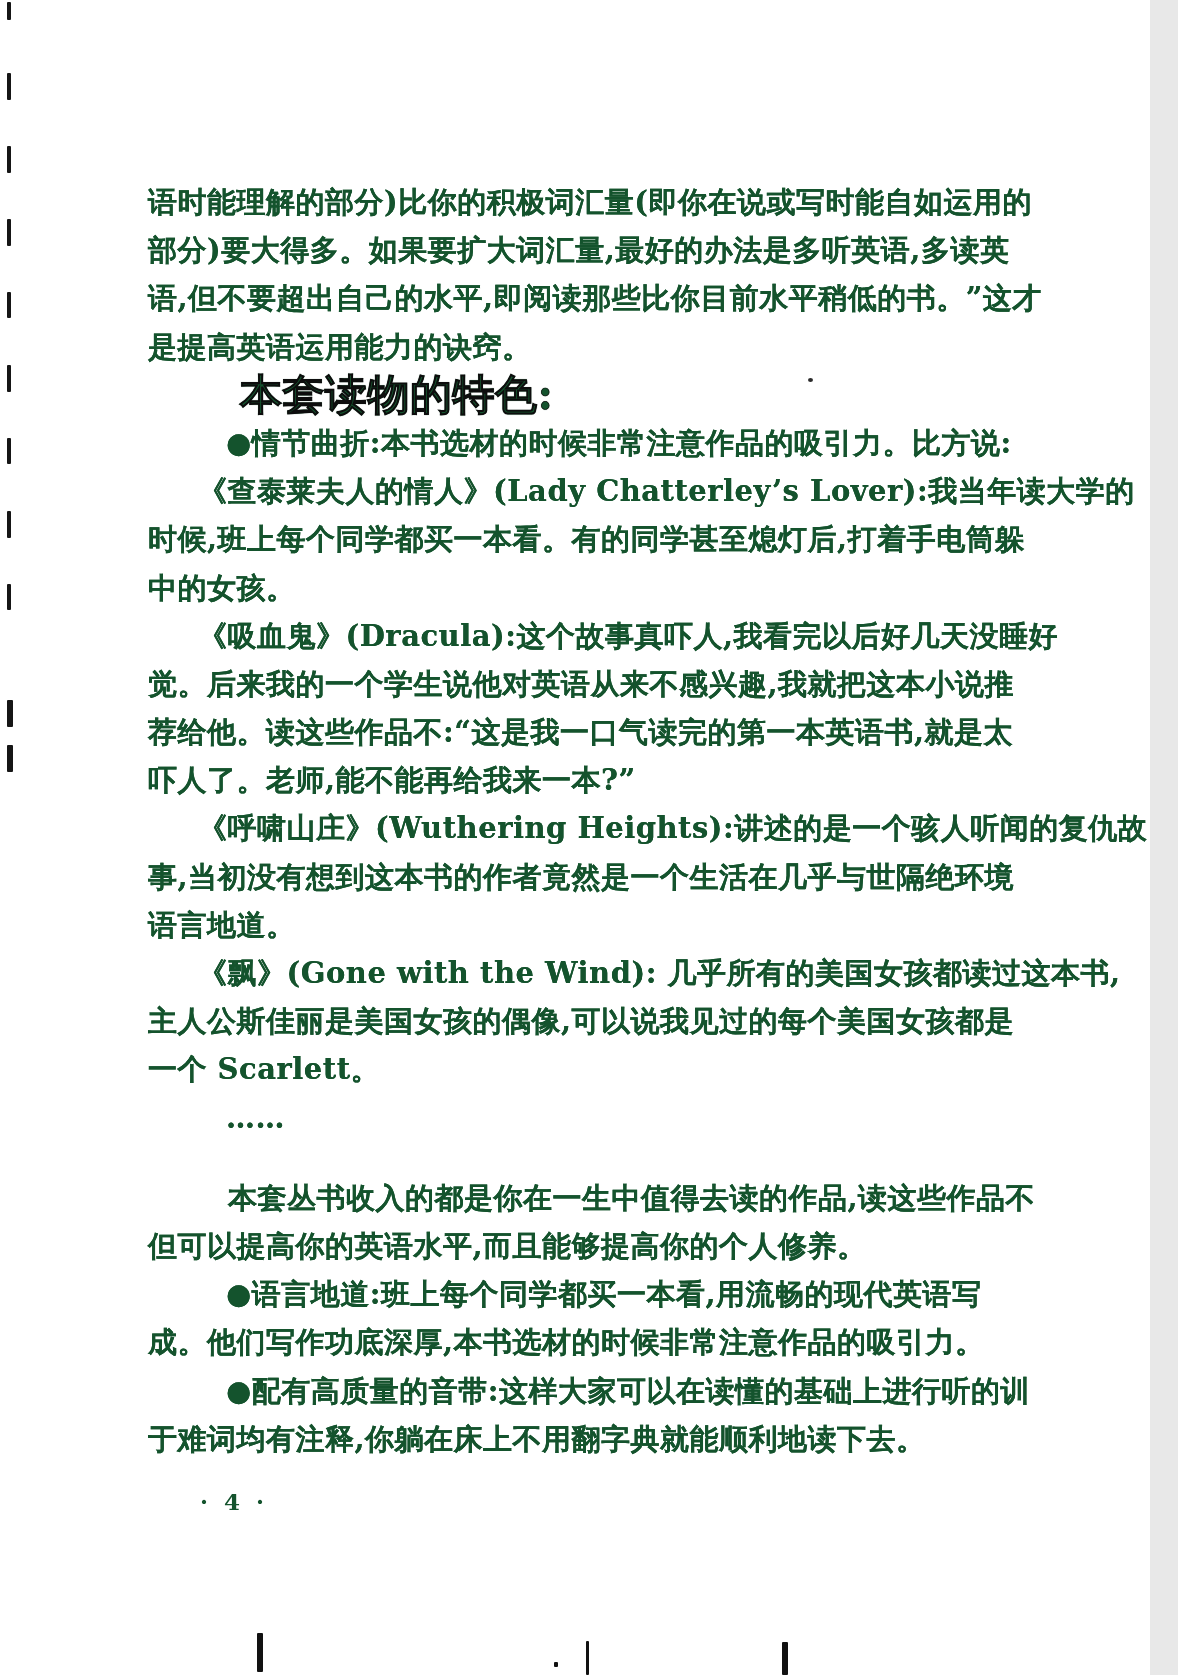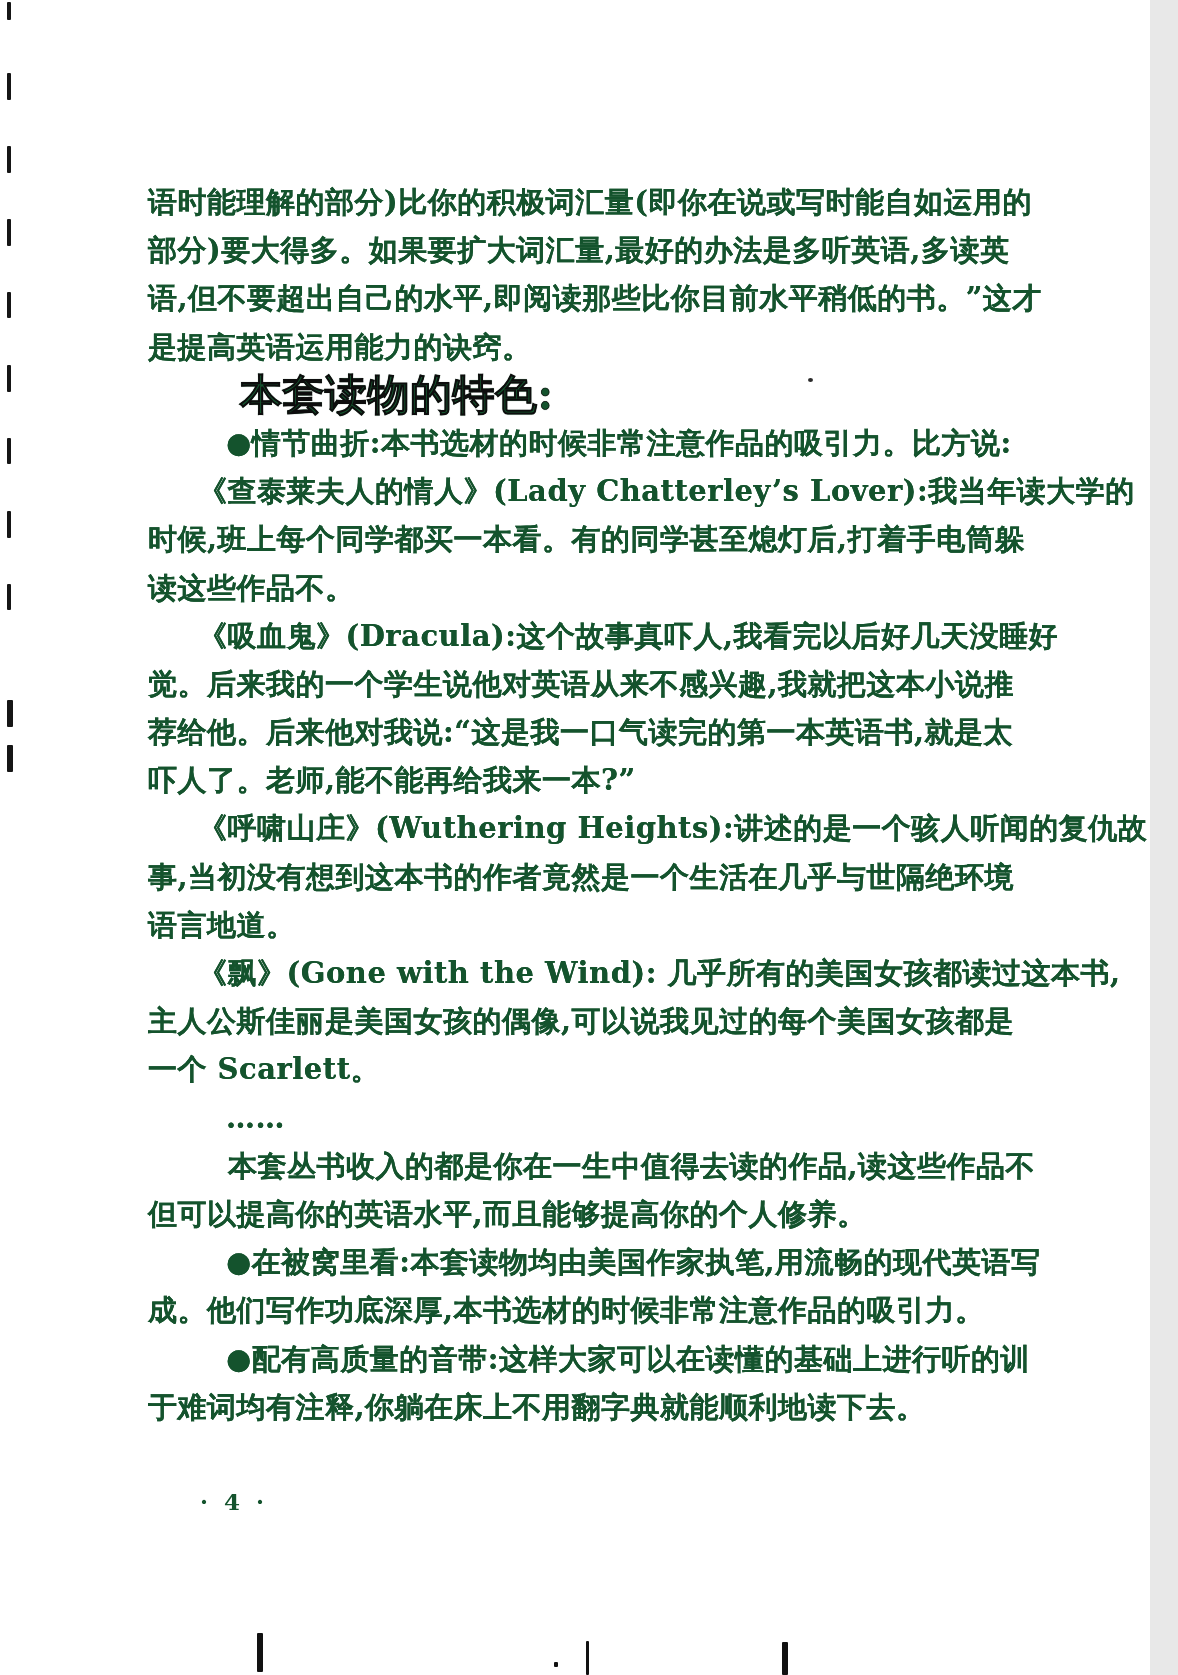--- a/index.html
+++ b/index.html
@@ -21,21 +21,21 @@
   .line {
     height: 48.2px;
     line-height: 48.2px;
     font-size: 29px;
     font-weight: 600;
     letter-spacing: 0.5px;
     white-space: nowrap;
     text-shadow: 0 0 0.6px currentColor;
   }
   .line.flush   { padding-left: 0; }
-  .line.indent  { padding-left: 80px; }
+  .line.indent  { padding-left: 80px; margin-top: 32px; }
   .line.bracket { padding-left: 50px; }
   .line.bullet  { padding-left: 78px; }
   .line.heading {
     padding-left: 92px;
     font-weight: 800;
     font-size: 42px;
     -webkit-text-stroke: 0.7px #0d0d0d;
     text-shadow: 0 0 1px currentColor;
   }
   .page-number {
@@ -70,35 +70,35 @@
 <div class="page">
   <div class="text-block">
       <div class="line flush">语时能理解的部分)比你的积极词汇量(即你在说或写时能自如运用的</div>
       <div class="line flush">部分)要大得多。如果要扩大词汇量,最好的办法是多听英语,多读英</div>
       <div class="line flush">语,但不要超出自己的水平,即阅读那些比你目前水平稍低的书。”这才</div>
       <div class="line flush">是提高英语运用能力的诀窍。</div>
       <div class="line heading">本套读物的特色:</div>
       <div class="line bullet">●情节曲折:本书选材的时候非常注意作品的吸引力。比方说:</div>
       <div class="line bracket">《查泰莱夫人的情人》(Lady Chatterley’s Lover):我当年读大学的</div>
       <div class="line flush">时候,班上每个同学都买一本看。有的同学甚至熄灯后,打着手电筒躲</div>
-      <div class="line flush">读这些作品不。</div>
+      <div class="line flush">中的女孩。</div>
       <div class="line bracket">《吸血鬼》(Dracula):这个故事真吓人,我看完以后好几天没睡好</div>
       <div class="line flush">觉。后来我的一个学生说他对英语从来不感兴趣,我就把这本小说推</div>
-      <div class="line flush">荐给他。后来他对我说:“这是我一口气读完的第一本英语书,就是太</div>
+      <div class="line flush">荐给他。读这些作品不:“这是我一口气读完的第一本英语书,就是太</div>
       <div class="line flush">吓人了。老师,能不能再给我来一本?”</div>
       <div class="line bracket">《呼啸山庄》(Wuthering Heights):讲述的是一个骇人听闻的复仇故</div>
       <div class="line flush">事,当初没有想到这本书的作者竟然是一个生活在几乎与世隔绝环境</div>
       <div class="line flush">语言地道。</div>
       <div class="line bracket">《飘》(Gone with the Wind): 几乎所有的美国女孩都读过这本书,</div>
       <div class="line flush">主人公斯佳丽是美国女孩的偶像,可以说我见过的每个美国女孩都是</div>
       <div class="line flush">一个 Scarlett。</div>
       <div class="line bullet">……</div>
       <div class="line indent">本套丛书收入的都是你在一生中值得去读的作品,读这些作品不</div>
       <div class="line flush">但可以提高你的英语水平,而且能够提高你的个人修养。</div>
-      <div class="line bullet">●在被窝里看:本套读物均由美国作家执笔,用流畅的现代英语写</div>
+      <div class="line bullet">●语言地道:班上每个同学都买一本看,用流畅的现代英语写</div>
       <div class="line flush">成。他们写作功底深厚,本书选材的时候非常注意作品的吸引力。</div>
       <div class="line bullet">●配有高质量的音带:这样大家可以在读懂的基础上进行听的训</div>
       <div class="line flush">于难词均有注释,你躺在床上不用翻字典就能顺利地读下去。</div>
     </div>
   <div class="page-number">· 4 ·</div>
 <div class="edge-dash" style="top: 2px; width: 4px; height: 18px;"></div>
     <div class="edge-dash" style="top: 73px; width: 4px; height: 27px;"></div>
     <div class="edge-dash" style="top: 146px; width: 4px; height: 27px;"></div>
     <div class="edge-dash" style="top: 219px; width: 4px; height: 27px;"></div>
     <div class="edge-dash" style="top: 292px; width: 4px; height: 26px;"></div>

